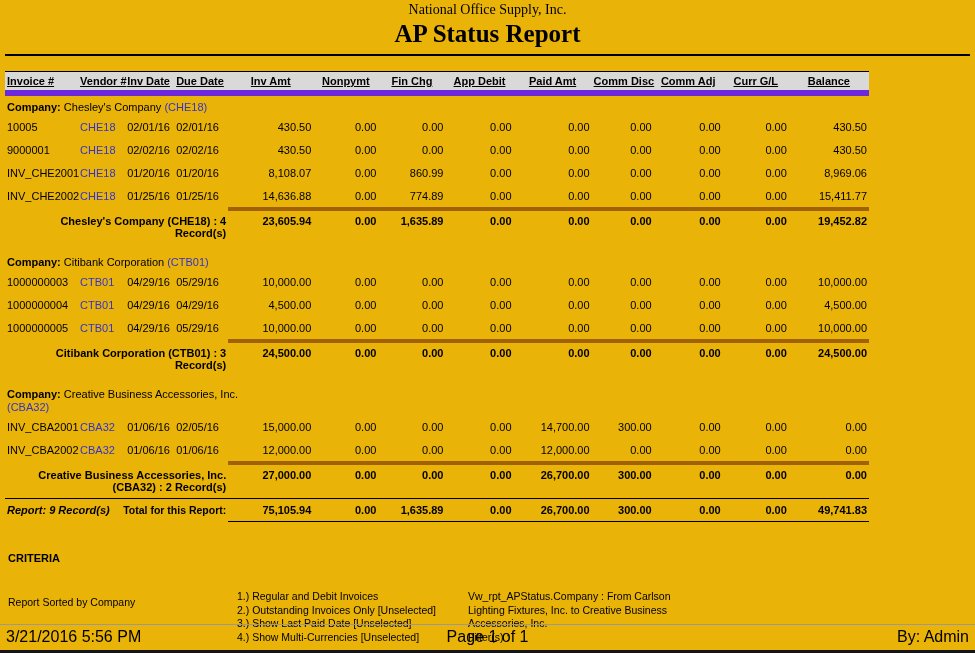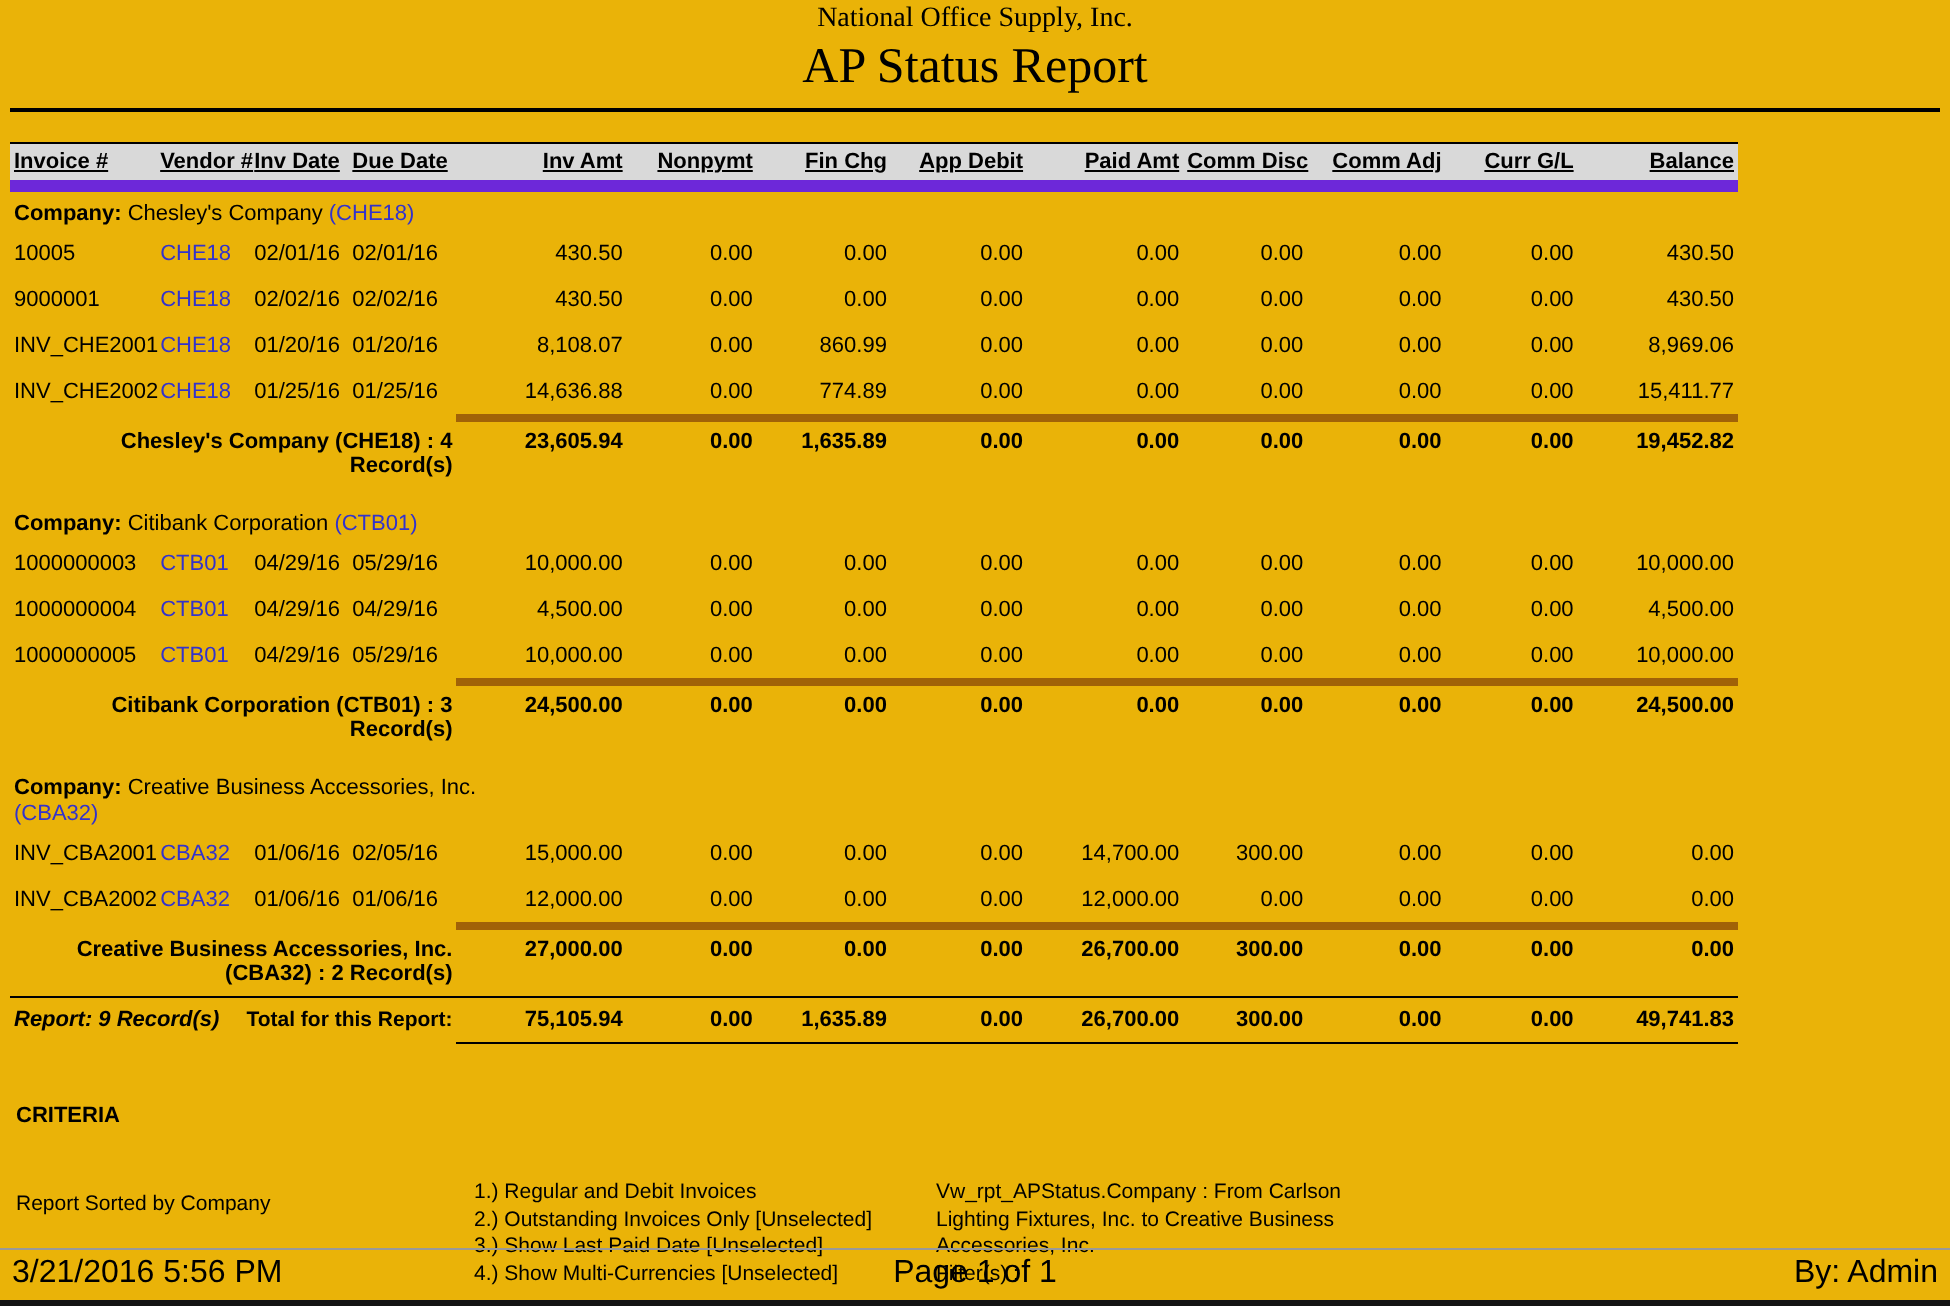--- a/index.html
+++ b/index.html
@@ -4,29 +4,29 @@
 <style>
   * { box-sizing: border-box; }
   html, body { margin:0; padding:0; background:#fff; }
   .page {
     width:975px; height:653px; position:relative; overflow:hidden;
     background:#eab308; color:#000;
     font-family:"Liberation Sans", sans-serif; font-size:11px;
   }
   .rpt-head { text-align:center; font-family:"Liberation Serif", serif; padding-top:2px; }
   .co-name { font-size:14px; }
-  .rpt-title { font-size:25px; font-weight:400; margin-top:2px; font-family:"Liberation Serif", serif; }
+  .rpt-title { font-size:25px; font-weight:700; margin-top:2px; font-family:"Liberation Serif", serif; }
   .title-rule { border:0; border-top:2px solid #000; margin:6px 5px 0 5px; }
 
   table.rpt { border-collapse:collapse; table-layout:fixed; width:864px; margin:15px 0 0 5px; }
   .rpt th {
     background:#d9d9d9; border-top:1px solid #000; border-bottom:6px solid #6d28d9;
     padding:3px 2px; font-size:11px; font-weight:700; text-align:left; vertical-align:bottom;
   }
-  .rpt th.num { text-align:right; }
+  .rpt th.num { text-align:center; }
   .rpt th span { text-decoration:underline; white-space:nowrap; }
   .rpt td { padding:6px 2px 5px 2px; vertical-align:top; font-size:11px; }
   .num { text-align:right; }
   .lnk { color:#3333cc; }
   tr.company td { padding:12px 2px 1px 2px; }
   tr.company.first td { padding-top:5px; }
   .company-wrap { width:238px; line-height:13px; }
   .company-prefix { font-weight:700; }
   tr.dr td { white-space:nowrap; }
   .sub-label { font-weight:700; font-size:10px; text-align:right; padding-top:5px; line-height:12px; }

